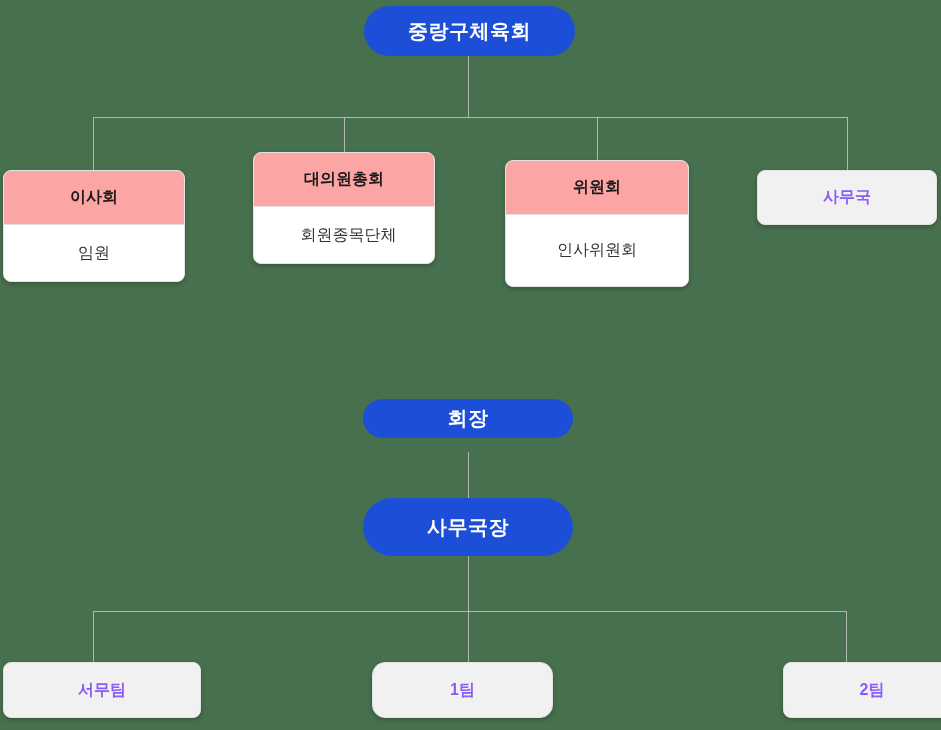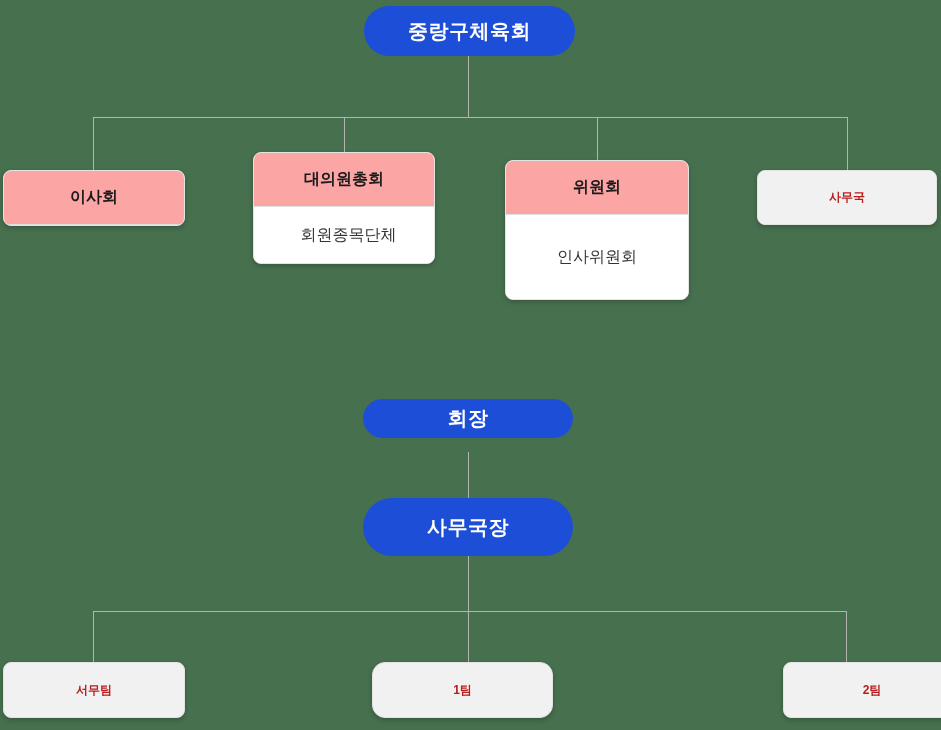--- a/index.html
+++ b/index.html
@@ -60,23 +60,23 @@
   .leafbox {
     position: absolute;
     box-sizing: border-box;
     background: #f1f1f1;
     border: 1px solid #e3e3e1;
     border-radius: 8px;
     box-shadow: 0 2px 5px rgba(0,0,0,0.22);
     display: flex;
     align-items: center;
     justify-content: center;
-    font-size: 12px;
+    font-size: 16px;
     font-weight: 700;
-    color: #b91c1c;
+    color: #8b5cf6;
   }
 </style>
 </head>
 <body>
 
 <div class="canvas">
 
   <div>
 
     <div class="pill" style="left:364px; top:6px; width:211px; height:50px;">
@@ -87,36 +87,39 @@
     <div class="hline" style="left:93px; top:117px; width:754px;"></div>
     <div class="vline" style="left:93px;  top:117px; height:53px;"></div>
     <div class="vline" style="left:344px; top:117px; height:53px;"></div>
     <div class="vline" style="left:597px; top:117px; height:53px;"></div>
     <div class="vline" style="left:847px; top:117px; height:53px;"></div>
 
     <div class="orgbox" style="left:3px; top:170px; width:182px;">
       <div class="orgbox-header">
         <span>이사회</span>
       </div>
+      <div class="orgbox-body" style="height:56px;">
+        <span>임원</span>
+      </div>
     </div>
 
     <div class="orgbox" style="left:253px; top:152px; width:182px;">
       <div class="orgbox-header">
         <span>대의원총회</span>
       </div>
       <div class="orgbox-body" style="height:56px;padding-left:9px;">
         <span>회원종목단체</span>
       </div>
     </div>
 
     <div class="orgbox" style="left:505px; top:160px; width:184px;">
       <div class="orgbox-header">
         <span>위원회</span>
       </div>
-      <div class="orgbox-body" style="height:84px;text-align:center;">
+      <div class="orgbox-body" style="height:71px;text-align:center;">
         <span>인사위원회</span>
       </div>
     </div>
 
     <div class="leafbox" style="left:757px; top:170px; width:180px; height:55px;">
       <span>사무국</span>
     </div>
   </div>
 
   <div>
@@ -130,21 +133,21 @@
     <div class="pill" style="left:363px; top:498px; width:210px; height:58px;text-align:right;">
       <span>사무국장</span>
     </div>
 
     <div class="vline" style="left:468px; top:556px; height:55px;"></div>
     <div class="hline" style="left:93px; top:611px; width:753px;"></div>
     <div class="vline" style="left:93px;  top:611px; height:51px;"></div>
     <div class="vline" style="left:468px; top:611px; height:51px;"></div>
     <div class="vline" style="left:846px; top:611px; height:51px;"></div>
 
-    <div class="leafbox" style="left:3px; top:662px; width:182px; height:56px;">
+    <div class="leafbox" style="left:3px; top:662px; width:198px; height:56px;">
       <span>서무팀</span>
     </div>
 
     <div class="leafbox" style="left:372px; top:662px; width:181px; height:56px;border-radius:13px;">
       <span>1팀</span>
     </div>
 
     <div class="leafbox" style="left:783px; top:662px; width:178px; height:56px;">
       <span>2팀</span>
     </div>

